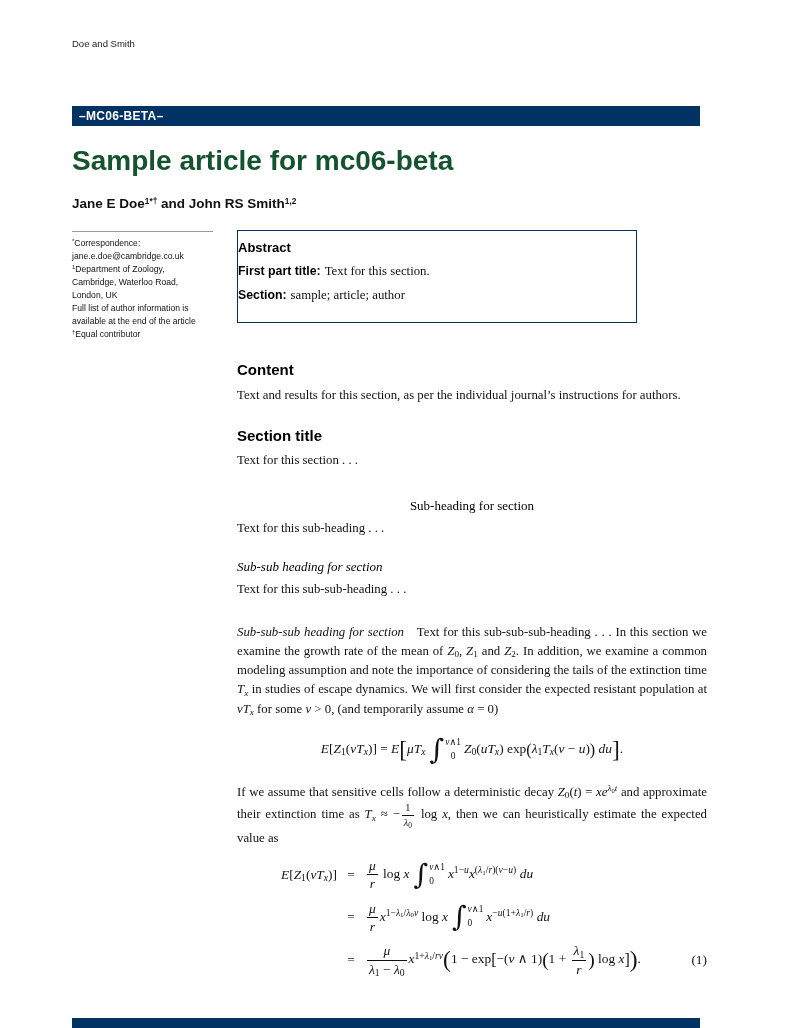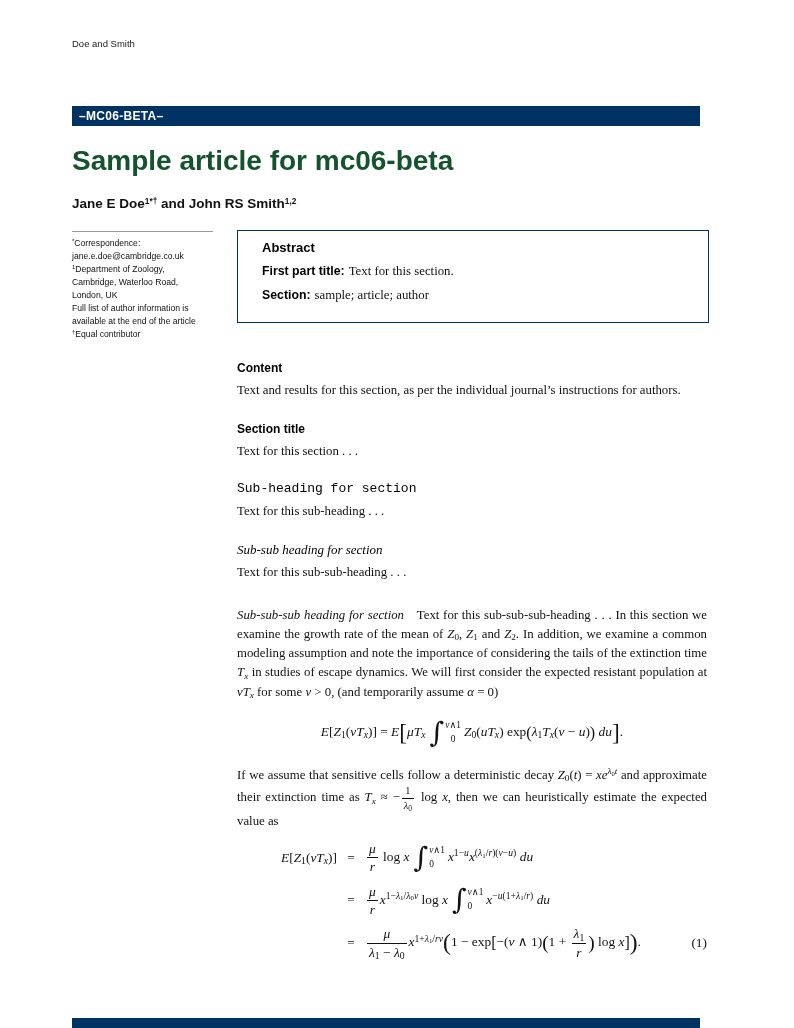--- a/index.html
+++ b/index.html
@@ -31,43 +31,43 @@
   }
   .authors sup { font-size:0.62em; }
   .sidebar {
     position:absolute; left:72px; top:231px; width:141px;
     border-top:1px solid var(--rule); padding-top:5px;
     font-family:"Liberation Sans", sans-serif; font-size:8.6px; line-height:1.52; color:#111;
   }
   .sidebar sup { font-size:0.7em; }
   .sidebar .email { color:#111; text-decoration:none; }
   .abstract-box {
-    position:absolute; left:237px; top:230px; width:472px;
-    border:1.6px solid var(--navy); padding:9px 13px 12px 24px;
+    position:absolute; left:237px; top:230px; width:400px;
+    border:1.6px solid var(--navy); padding:9px 13px 12px 0;
   }
   .abs-heading {
     font-family:"Liberation Sans", sans-serif; font-weight:700; font-size:13px;
     margin:0 0 7px 0; color:#000;
   }
   .abs-item { font-size:12.8px; margin:5px 0; line-height:1.5; }
   .abs-label {
     font-family:"Liberation Sans", sans-serif; font-weight:700; font-size:12.3px;
     margin-right:4px; color:#000;
   }
   .main {
     position:absolute; left:237px; top:359px; width:470px;
     font-size:12.8px; line-height:1.5; color:#111;
   }
   .h-a {
-    font-family:"Liberation Sans", sans-serif; font-weight:700; font-size:12px;
+    font-family:"Liberation Sans", sans-serif; font-weight:700; font-size:15px;
     margin:0 0 4px 0; color:#000;
   }
   .h-c {
-    font-family:Liberation Mono, monospace; font-weight:400; font-size:13px;
-    margin:18px 0 3px 0; color:#000;
+    font-family:Liberation Serif, serif; font-weight:400; font-size:13px;
+    margin:26px 0 3px 0; color:#000;text-align:center;
   }
   .h-d {
     font-family:"Liberation Serif", serif; font-style:italic; font-size:13px;
     margin:19px 0 3px 0; color:#000;
   }
   .p { margin:0 0 15px 0; text-align:justify; }
   .p.tight { margin-bottom:8px; }
   .runin-para { margin:24px 0 6px 0; text-align:justify; }
   sup { font-size:0.72em; vertical-align:baseline; position:relative; top:-0.5em; }
   sub { font-size:0.72em; vertical-align:baseline; position:relative; top:0.25em; }

